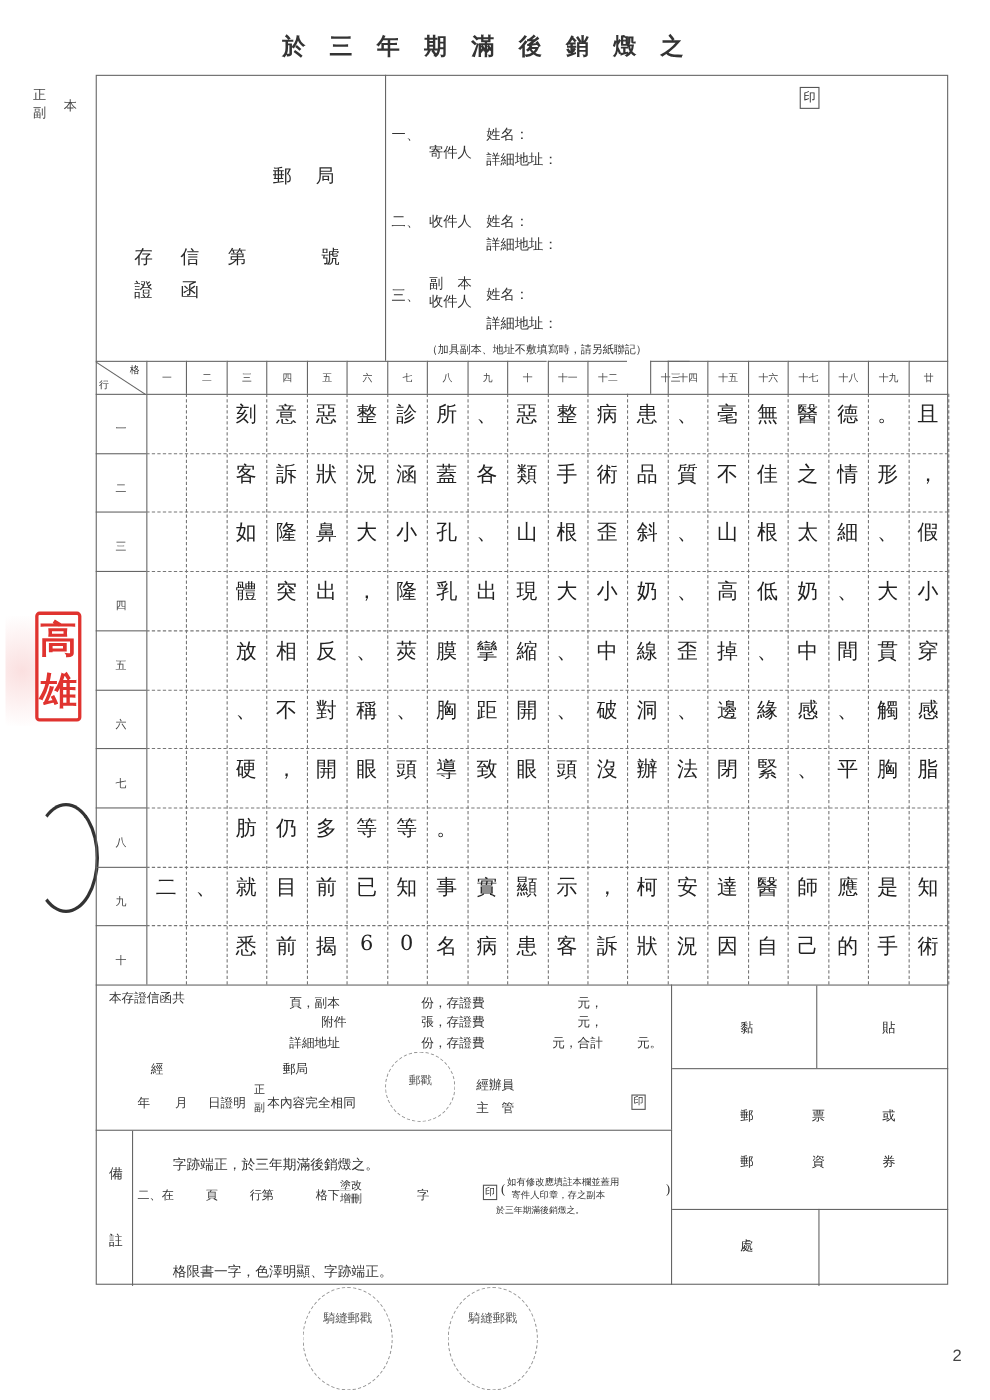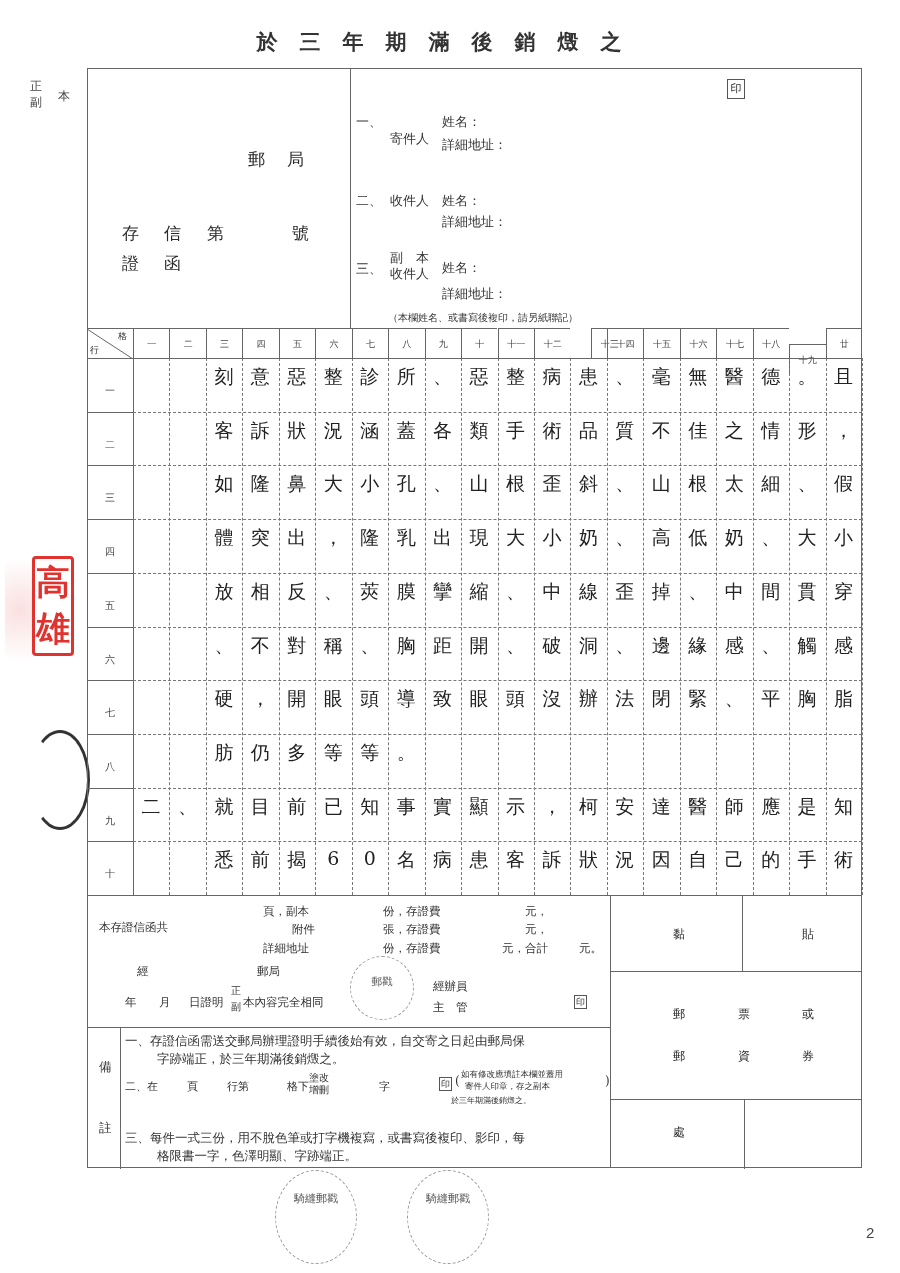--- a/index.html
+++ b/index.html
@@ -88,21 +88,21 @@
 <div class="abs addr" style="left:356px;top:192px">二、</div>
 <div class="abs addr" style="left:390px;top:192px">收件人</div>
 <div class="abs addr" style="left:442px;top:192px">姓名：</div>
 <div class="abs addr" style="left:442px;top:213px">詳細地址：</div>
 
 <div class="abs addr" style="left:356px;top:260px">三、</div>
 <div class="abs addr" style="left:390px;top:249px">副　本</div>
 <div class="abs addr" style="left:390px;top:265px">收件人</div>
 <div class="abs addr" style="left:442px;top:259px">姓名：</div>
 <div class="abs addr" style="left:442px;top:285px">詳細地址：</div>
-<div class="abs small-note" style="left:388px;top:311px">（本欄姓名、或書寫後複印，請另紙聯記）</div>
+<div class="abs small-note" style="left:388px;top:311px">（加具副本、地址不敷填寫時，請另紙聯記）</div>
 
 <div class="abs grid" id="grid">
   <div class="corner">
     <svg width="46" height="30">
         <line x1="0" y1="0" x2="46" y2="30" stroke="#666" stroke-width="1"></line>
       </svg>
     <span class="ge">格</span>
     <span class="hang">行</span>
   </div>
 <div class="hcell" style="left: 46px; width: 36.45px;">一</div>
@@ -116,21 +116,21 @@
     <div class="hcell" style="left: 337.6px; width: 36.45px;">九</div>
     <div class="hcell" style="left: 374.05px; width: 36.45px;">十</div>
     <div class="hcell" style="left: 410.5px; width: 36.45px;">十一</div>
     <div class="hcell" style="left: 446.95px; width: 36.45px;">十二</div>
     <div class="hcell" style="left: 504px; width: 36.45px;">十三</div>
     <div class="hcell" style="left: 519.85px; width: 36.45px;">十四</div>
     <div class="hcell" style="left: 556.3px; width: 36.45px;">十五</div>
     <div class="hcell" style="left: 592.75px; width: 36.45px;">十六</div>
     <div class="hcell" style="left: 629.2px; width: 36.45px;">十七</div>
     <div class="hcell" style="left: 665.65px; width: 36.45px;">十八</div>
-    <div class="hcell" style="left: 702.1px; width: 36.45px; margin-top: 16px;">十九</div>
+    <div class="hcell" style="left: 702.1px; width: 36.45px;">十九</div>
     <div class="hcell" style="left: 738.55px; width: 36.45px;">廿</div>
     <div class="col-solid" style="left: 46px;"></div>
     <div class="col-dash" style="left: 82.45px;"></div>
     <div class="col-dash" style="left: 118.9px;"></div>
     <div class="col-dash" style="left: 155.35px;"></div>
     <div class="col-dash" style="left: 191.8px;"></div>
     <div class="col-dash" style="left: 228.25px;"></div>
     <div class="col-dash" style="left: 264.7px;"></div>
     <div class="col-dash" style="left: 301.15px;"></div>
     <div class="col-dash" style="left: 337.6px;"></div>
@@ -362,21 +362,21 @@
     <div class="ch" style="left: 519.85px; top: 519.3px;">況</div>
     <div class="ch" style="left: 556.3px; top: 519.3px;">因</div>
     <div class="ch" style="left: 592.75px; top: 519.3px;">自</div>
     <div class="ch" style="left: 629.2px; top: 519.3px;">己</div>
     <div class="ch" style="left: 665.65px; top: 519.3px;">的</div>
     <div class="ch" style="left: 702.1px; top: 519.3px;">手</div>
     <div class="ch" style="left: 738.55px; top: 519.3px;">術</div>
   </div>
 
 <div class="abs info">
-  <span style="left:12px;top:24px">本存證信函共</span>
+  <span style="left:12px;top:4px">本存證信函共</span>
   <span style="left:176px;top:8px">頁，副本</span>
   <span style="left:296px;top:8px">份，存證費</span>
   <span style="left:438px;top:8px">元，</span>
   <span style="left:205px;top:26px">附件</span>
   <span style="left:296px;top:26px">張，存證費</span>
   <span style="left:438px;top:26px">元，</span>
   <span style="left:176px;top:45px">詳細地址</span>
   <span style="left:296px;top:45px">份，存證費</span>
   <span style="left:415px;top:45px">元，合計</span>
   <span style="left:492px;top:45px">元。</span>
@@ -409,36 +409,34 @@
   <span style="left:62px;top:152px">郵</span>
   <span style="left:127px;top:152px">資</span>
   <span style="left:191px;top:152px">券</span>
   <span style="left:62px;top:228px">處</span>
 </div>
 
 <div class="abs notes">
   <div class="abs" style="left:33px;top:0;width:1px;height:141px;background:#666"></div>
   <span style="left:12px;top:31px">備</span>
   <span style="left:12px;top:92px">註</span>
-  <span style="left:38px;top:5px">一、存證信函需送交郵局辦理證明手續後始有效，自交寄之日起由郵局保</span>
   <span style="left:70px;top:23px">字跡端正，於三年期滿後銷燬之。</span>
   <span style="left:38px;top:51px;font-size:11px">二、在</span>
   <span style="left:100px;top:51px;font-size:11px">頁</span>
   <span style="left:140px;top:51px;font-size:11px">行第</span>
   <span style="left:200px;top:51px;font-size:11px">格下</span>
   <span style="left:222px;top:43px;font-size:10px">塗改</span>
   <span style="left:222px;top:55px;font-size:10px">增刪</span>
   <span style="left:292px;top:51px;font-size:11px">字</span>
   <span style="left:352px;top:49px;font-size:9px;border:1px solid #555;padding:0 1px;line-height:12px">印</span>
   <span style="left:368px;top:46px;font-size:12px">(</span>
   <span style="left:374px;top:41px;font-size:8.5px">如有修改應填註本欄並蓋用</span>
   <span style="left:378px;top:53px;font-size:8.5px">寄件人印章，存之副本</span>
   <span style="left:518px;top:46px;font-size:12px">)</span>
   <span style="left:364px;top:67px;font-size:8px">於三年期滿後銷燬之。</span>
-  <span style="left:38px;top:102px">三、每件一式三份，用不脫色筆或打字機複寫，或書寫後複印、影印，每</span>
   <span style="left:70px;top:120px">格限書一字，色澤明顯、字跡端正。</span>
 </div>
 
 <div class="circle" style="left:275px;top:1170px;width:80px;height:92px">
   <span style="position:absolute;left:0;top:20px;width:80px">騎縫郵戳</span>
 </div>
 <div class="circle" style="left:407px;top:1170px;width:80px;height:92px">
   <span style="position:absolute;left:0;top:20px;width:80px">騎縫郵戳</span>
 </div>
 

